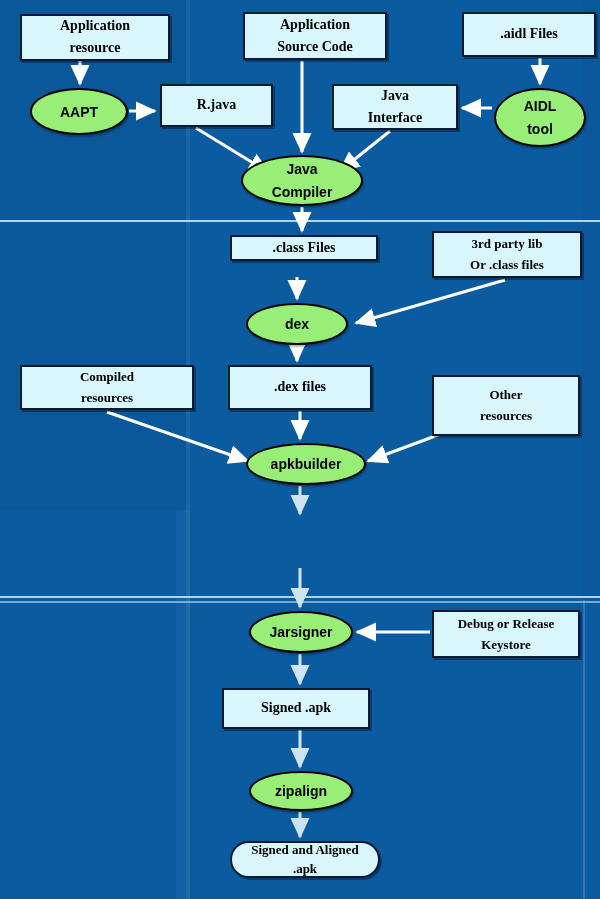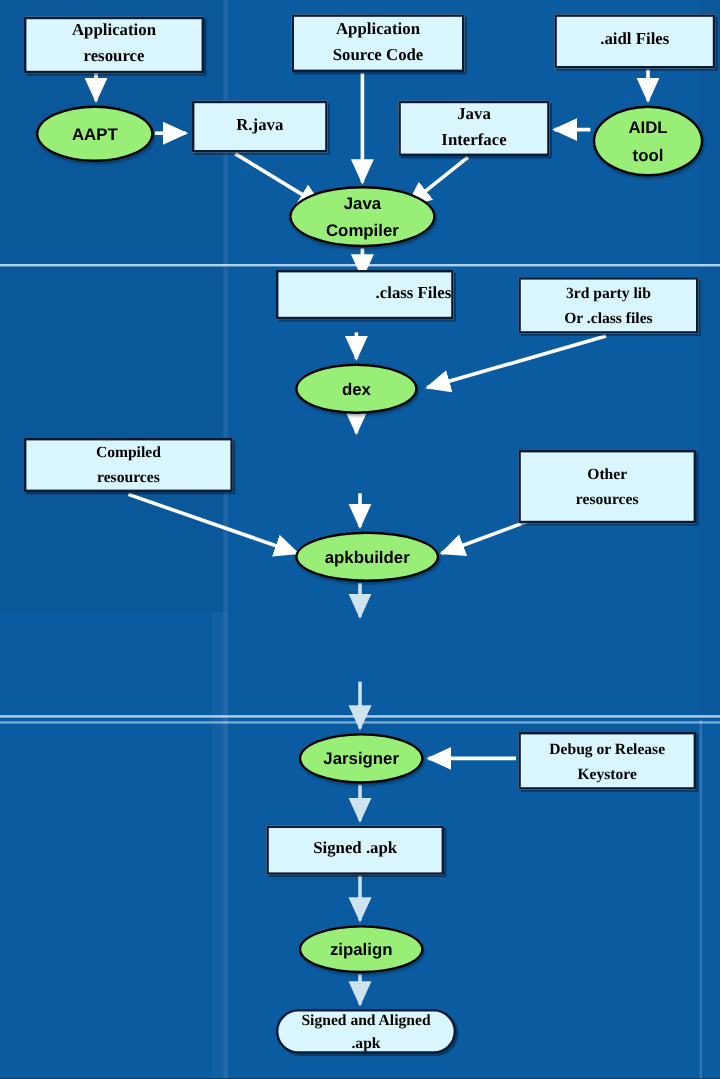--- a/index.html
+++ b/index.html
@@ -119,40 +119,43 @@
     <div class="gap"></div>
     <div class="ln">tool</div>
   </div>
 
   <div class="node ellipse t1" style="left:241px;top:155px;width:122px;height:51px;">
     <div class="ln">Java</div>
     <div class="gap"></div>
     <div class="ln">Compiler</div>
   </div>
 
-  <div class="node box t1" style="left:230px;top:225px;width:148px;height:41px;align-items:flex-end;">
+  <div class="node box t1" style="left:230px;top:235px;width:148px;height:26px;">
     <div class="ln">.class Files</div>
   </div>
 
   <div class="node box t2" style="left:432px;top:231px;width:150px;height:47px;">
     <div class="ln">3rd party lib</div>
     <div class="gap"></div>
     <div class="ln">Or .class files</div>
   </div>
 
   <div class="node ellipse t1" style="left:246px;top:303px;width:102px;height:42px;">
     <div class="ln">dex</div>
   </div>
 
   <div class="node box t2" style="left:20px;top:365px;width:174px;height:45px;">
     <div class="ln">Compiled</div>
     <div class="gap"></div>
     <div class="ln">resources</div>
   </div>
 
+  <div class="node box t1" style="left:228px;top:365px;width:144px;height:45px;">
+    <div class="ln">.dex files</div>
+  </div>
 
   <div class="node box t2" style="left:432px;top:375px;width:148px;height:61px;">
     <div class="ln">Other</div>
     <div class="gap"></div>
     <div class="ln">resources</div>
   </div>
 
   <div class="node ellipse t1" style="left:246px;top:443px;width:120px;height:42px;justify-content:center;">
     <div class="ln">apkbuilder</div>
   </div>

